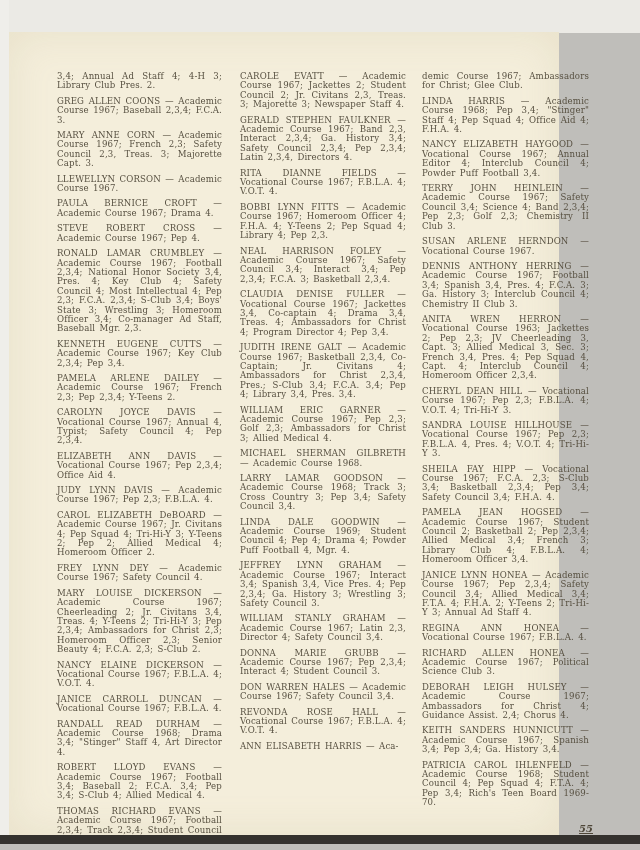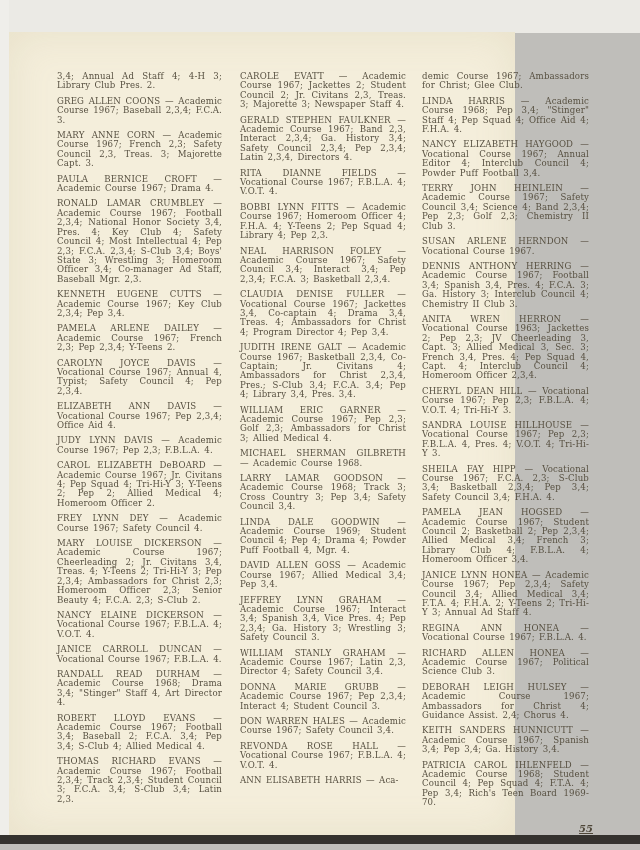--- a/index.html
+++ b/index.html
@@ -13,21 +13,21 @@
   .scan { position: absolute; inset: 0; }
   .band-top {
     position: absolute; left: 0; top: 0; width: 640px; height: 33px;
     background: #ebeae5;
   }
   .band-left {
     position: absolute; left: 0; top: 0; width: 9px; height: 838px;
     background: #efeeea;
   }
   .page {
-    position: absolute; left: 9px; top: 32px; width: 506px; height: 803px;
+    position: absolute; left: 9px; top: 32px; width: 550px; height: 803px;
     background: #f4eedb;
     box-shadow: inset 0 0 40px rgba(180,165,120,0.18);
   }
   .edge-dark {
     position: absolute; left: 0; top: 835px; width: 640px; height: 9px;
     background: #34322e;
   }
   .band-bottom {
     position: absolute; left: 0; top: 844px; width: 640px; height: 6px;
     background: #bfbeba;
@@ -62,21 +62,23 @@
 <div class="scan">
   <div class="band-top"></div>
   <div class="band-left"></div>
 
   <div class="page">
     <div class="cols">
       <div class="col col-1">
           <p class="entry">3,4; Annual Ad Staff 4; 4-H 3; Library Club Pres. 2.</p>
           <p class="entry">GREG ALLEN COONS — Academic Course 1967; Baseball 2,3,4; F.C.A. 3.</p>
           <p class="entry">MARY ANNE CORN — Academic Course 1967; French 2,3; Safety Council 2,3, Treas. 3; Majorette Capt. 3.</p>
+          <p class="entry">LLEWELLYN CORSON — Academic Course 1967.</p>
           <p class="entry">PAULA BERNICE CROFT — Academic Course 1967; Drama 4.</p>
+          <p class="entry">STEVE ROBERT CROSS — Academic Course 1967; Pep 4.</p>
           <p class="entry">RONALD LAMAR CRUMBLEY — Academic Course 1967; Football 2,3,4; National Honor Society 3,4, Pres. 4; Key Club 4; Safety Council 4; Most Intellectual 4; Pep 2,3; F.C.A. 2,3,4; S-Club 3,4; Boys' State 3; Wrestling 3; Homeroom Officer 3,4; Co-manager Ad Staff, Baseball Mgr. 2,3.</p>
           <p class="entry">KENNETH EUGENE CUTTS — Academic Course 1967; Key Club 2,3,4; Pep 3,4.</p>
           <p class="entry">PAMELA ARLENE DAILEY — Academic Course 1967; French 2,3; Pep 2,3,4; Y-Teens 2.</p>
           <p class="entry">CAROLYN JOYCE DAVIS — Vocational Course 1967; Annual 4, Typist; Safety Council 4; Pep 2,3,4.</p>
           <p class="entry">ELIZABETH ANN DAVIS — Vocational Course 1967; Pep 2,3,4; Office Aid 4.</p>
           <p class="entry">JUDY LYNN DAVIS — Academic Course 1967; Pep 2,3; F.B.L.A. 4.</p>
           <p class="entry">CAROL ELIZABETH DeBOARD — Academic Course 1967; Jr. Civitans 4; Pep Squad 4; Tri-Hi-Y 3; Y-Teens 2; Pep 2; Allied Medical 4; Homeroom Officer 2.</p>
           <p class="entry">FREY LYNN DEY — Academic Course 1967; Safety Council 4.</p>
           <p class="entry">MARY LOUISE DICKERSON — Academic Course 1967; Cheerleading 2; Jr. Civitans 3,4, Treas. 4; Y-Teens 2; Tri-Hi-Y 3; Pep 2,3,4; Ambassadors for Christ 2,3; Homeroom Officer 2,3; Senior Beauty 4; F.C.A. 2,3; S-Club 2.</p>
           <p class="entry">NANCY ELAINE DICKERSON — Vocational Course 1967; F.B.L.A. 4; V.O.T. 4.</p>
@@ -90,21 +92,20 @@
           <p class="entry">GERALD STEPHEN FAULKNER — Academic Course 1967; Band 2,3, Interact 2,3,4; Ga. History 3,4; Safety Council 2,3,4; Pep 2,3,4; Latin 2,3,4, Directors 4.</p>
           <p class="entry">RITA DIANNE FIELDS — Vocational Course 1967; F.B.L.A. 4; V.O.T. 4.</p>
           <p class="entry">BOBBI LYNN FITTS — Academic Course 1967; Homeroom Officer 4; F.H.A. 4; Y-Teens 2; Pep Squad 4; Library 4; Pep 2,3.</p>
           <p class="entry">NEAL HARRISON FOLEY — Academic Course 1967; Safety Council 3,4; Interact 3,4; Pep 2,3,4; F.C.A. 3; Basketball 2,3,4.</p>
           <p class="entry">CLAUDIA DENISE FULLER — Vocational Course 1967; Jackettes 3,4, Co-captain 4; Drama 3,4, Treas. 4; Ambassadors for Christ 4; Program Director 4; Pep 3,4.</p>
           <p class="entry">JUDITH IRENE GALT — Academic Course 1967; Basketball 2,3,4, Co-Captain; Jr. Civitans 4; Ambassadors for Christ 2,3,4, Pres.; S-Club 3,4; F.C.A. 3,4; Pep 4; Library 3,4, Pres. 3,4.</p>
           <p class="entry">WILLIAM ERIC GARNER — Academic Course 1967; Pep 2,3; Golf 2,3; Ambassadors for Christ 3; Allied Medical 4.</p>
           <p class="entry">MICHAEL SHERMAN GILBRETH — Academic Course 1968.</p>
           <p class="entry">LARRY LAMAR GOODSON — Academic Course 1968; Track 3; Cross Country 3; Pep 3,4; Safety Council 3,4.</p>
           <p class="entry">LINDA DALE GOODWIN — Academic Course 1969; Student Council 4; Pep 4; Drama 4; Powder Puff Football 4, Mgr. 4.</p>
-          <p class="entry">DAVID ALLEN GOSS — Academic Course 1967; Allied Medical 3,4; Pep 3,4.</p>
           <p class="entry">JEFFREY LYNN GRAHAM — Academic Course 1967; Interact 3,4; Spanish 3,4, Vice Pres. 4; Pep 2,3,4; Ga. History 3; Wrestling 3; Safety Council 3.</p>
           <p class="entry">WILLIAM STANLY GRAHAM — Academic Course 1967; Latin 2,3, Director 4; Safety Council 3,4.</p>
           <p class="entry">DONNA MARIE GRUBB — Academic Course 1967; Pep 2,3,4; Interact 4; Student Council 3.</p>
           <p class="entry">DON WARREN HALES — Academic Course 1967; Safety Council 3,4.</p>
           <p class="entry">REVONDA ROSE HALL — Vocational Course 1967; F.B.L.A. 4; V.O.T. 4.</p>
           <p class="entry">ANN ELISABETH HARRIS — Aca-</p>
         </div>
       <div class="col col-3">
           <p class="entry">demic Course 1967; Ambassadors for Christ; Glee Club.</p>
           <p class="entry">LINDA HARRIS — Academic Course 1968; Pep 3,4; "Stinger" Staff 4; Pep Squad 4; Office Aid 4; F.H.A. 4.</p>

